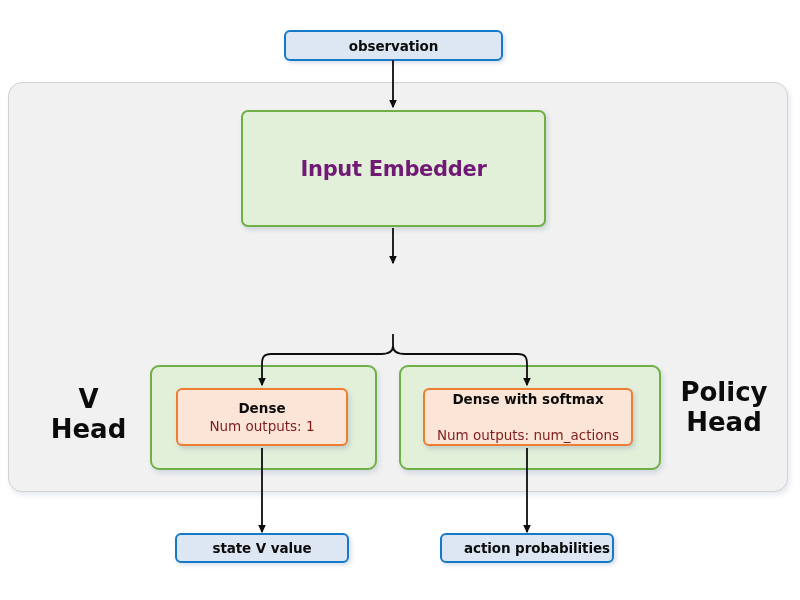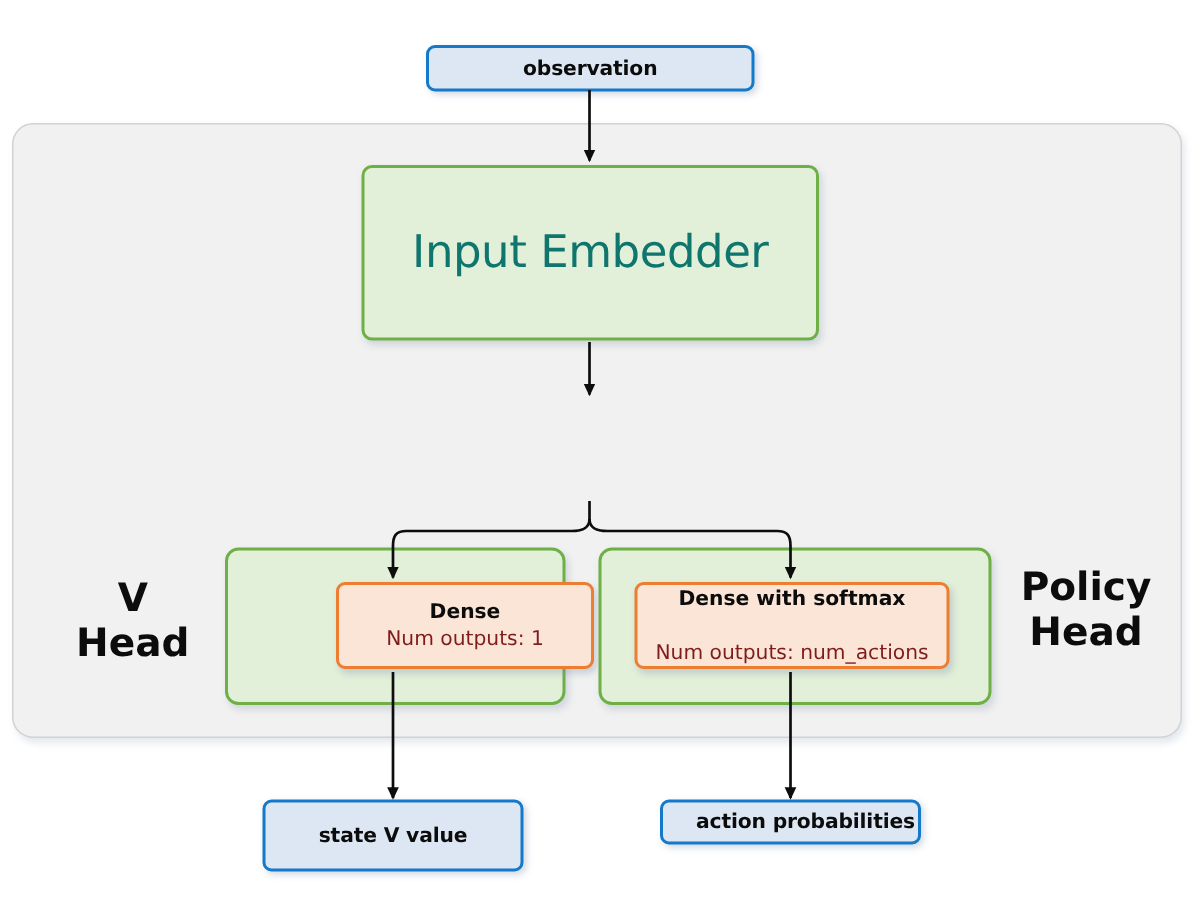--- a/index.html
+++ b/index.html
@@ -63,23 +63,23 @@
     color: #0c0c0c;
     letter-spacing: -0.1px;
   }
   .node-green {
     background: #e2efd9;
     border: 2.5px solid #6eaf46;
     border-radius: 7px;
     box-shadow: 2px 3px 5px rgba(120,140,170,0.28);
   }
   .node-green > .label {
-    font-size: 30px;
-    font-weight: normal;
-    color: #0f766e;
+    font-size: 21px;
+    font-weight: bold;
+    color: #701a75;
     letter-spacing: -0.3px;
   }
   .head-group {
     background: #e2efd9;
     border: 2.5px solid #6eaf46;
     border-radius: 9px;
     box-shadow: 2px 3px 5px rgba(120,140,170,0.25);
     z-index: 2;
   }
   .node-orange {
@@ -144,21 +144,21 @@
     <span class="label">observation</span>
   </div>
 
   <div class="node node-green" style="left:241px; top:110px; width:305px; height:117px;">
     <span class="label">Input Embedder</span>
   </div>
 
 
   <div class="head-group" style="position:absolute; left:150px; top:365px; width:223px; height:101px;"></div>
 
-  <div class="node node-orange" style="left:176px; top:388px; width:172px; height:58px;margin-left:48px;">
+  <div class="node node-orange" style="left:176px; top:388px; width:172px; height:58px;">
     <span class="title">Dense</span>
     <span class="subtitle">Num outputs: 1</span>
   </div>
 
   <div class="head-caption" style="left:36px; top:385px; width:105px;">
     <div>V</div>
     <div>Head</div>
   </div>
 
   <div class="head-group" style="position:absolute; left:399px; top:365px; width:258px; height:101px;"></div>
@@ -166,21 +166,21 @@
   <div class="node node-orange" style="left:423px; top:388px; width:210px; height:58px;justify-content:space-between;">
     <span class="title">Dense with softmax</span>
     <span class="subtitle">Num outputs: num_actions</span>
   </div>
 
   <div class="head-caption" style="left:665px; top:378px; width:118px;text-align:center;">
     <div>Policy</div>
     <div>Head</div>
   </div>
 
-  <div class="node node-io" style="left:175px; top:533px; width:174px; height:48px;">
+  <div class="node node-io" style="left:175px; top:533px; width:174px; height:30px;">
     <span class="label">state V value</span>
   </div>
 
   <div class="node node-io" style="left:440px; top:533px; width:174px; height:30px;padding-left:20px;">
     <span class="label">action probabilities</span>
   </div>
 
 </div>
 
 </body></html>

